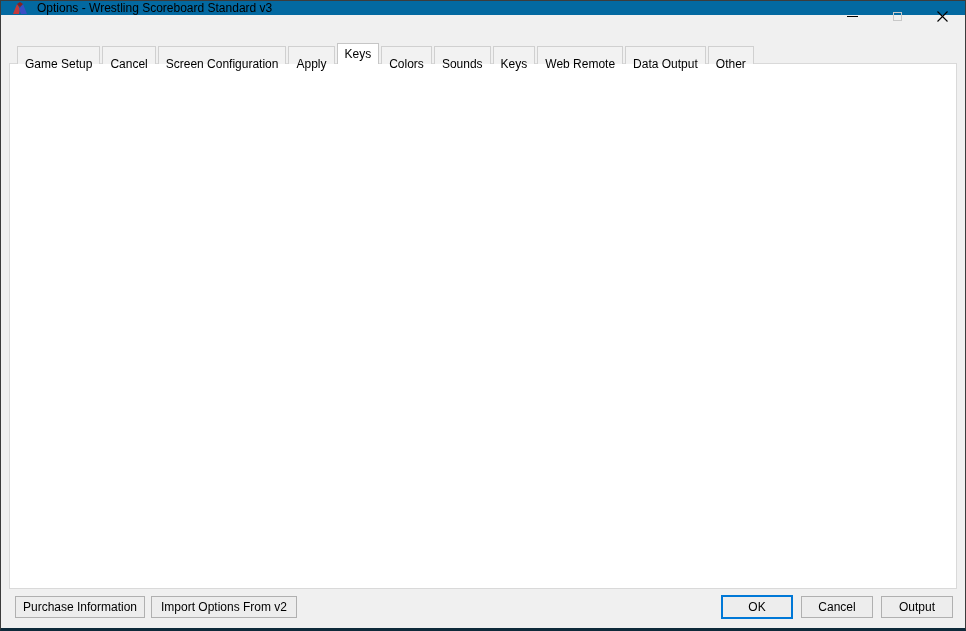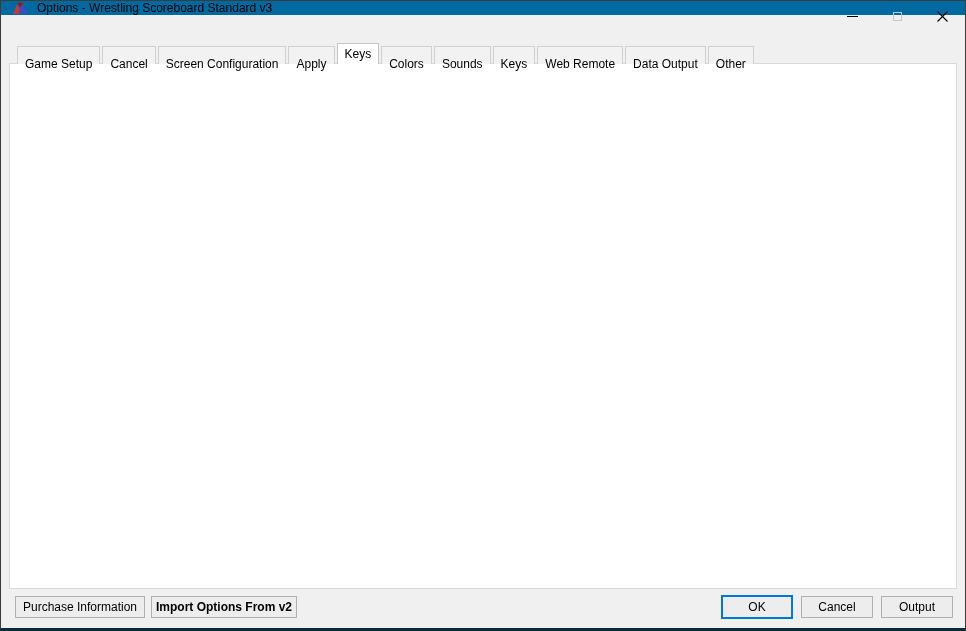--- a/index.html
+++ b/index.html
@@ -44,21 +44,21 @@
   .key-input { width:var(--iw); height:21px; border:1px solid #7a7a7a; background:#fff; text-align:center;
                font-family:"Liberation Sans", sans-serif; font-size:12px; color:#000; outline:none; }
   .x-btn { width:21px; height:21px; margin-left:6px; background:#f0f0f0; border:1px solid #a6a6a6;
            color:#ab2f26; font-size:13px; font-weight:bold; line-height:17px; text-align:center; cursor:default; padding:0; }
   
   .btn { position:absolute; background:#ededed; border:1px solid #b0b0b0; font-family:"Liberation Sans", sans-serif;
          font-size:12px; color:#000; text-align:center; cursor:default; }
   .btn-print  { left:38px;  top:545px; width:97px;  height:22px; }
   .btn-reset  { left:832px; top:544px; width:112px; height:22px; }
   .btn-purchase { left:14px;  top:595px; width:130px; height:22px;text-align:center; }
-  .btn-import   { left:150px; top:595px; width:146px; height:22px;font-weight:bold; }
+  .btn-import   { left:150px; top:595px; width:146px; height:22px; }
   .btn-ok     { left:720px; top:594px; width:72px; height:24px; border:2px solid #0078d7;text-align:center; }
   .btn-cancel { left:800px; top:595px; width:72px; height:22px; }
   .btn-apply  { left:880px; top:595px; width:72px; height:22px; }
 </style>
 </head>
 <body>
 
 <div class="window">
 
   <div class="titlebar">

